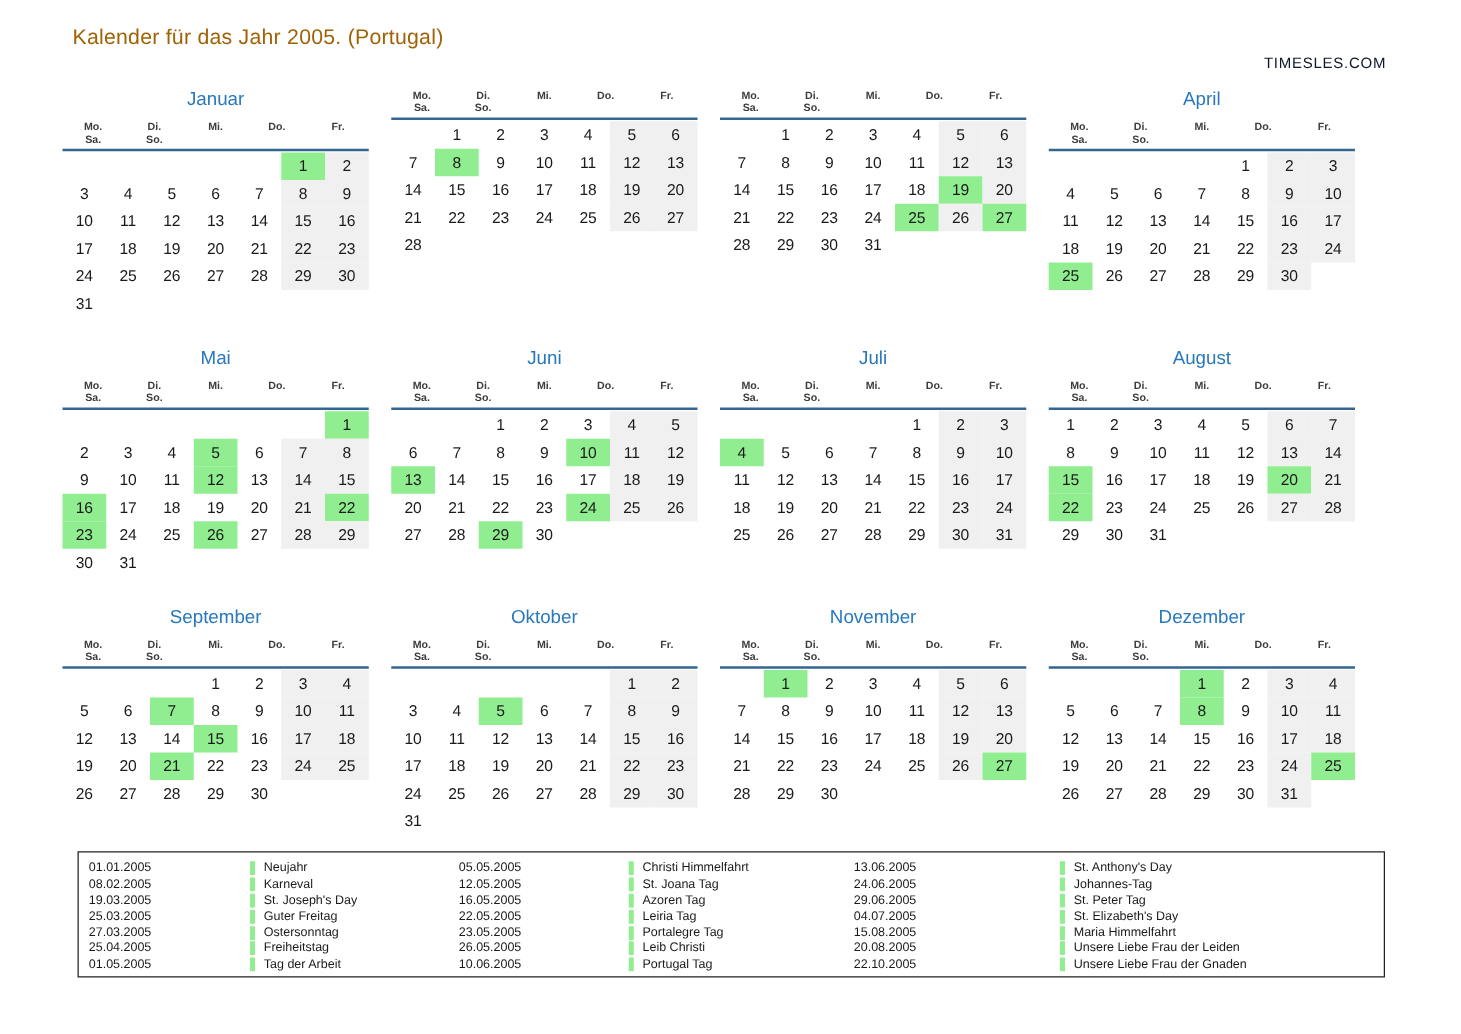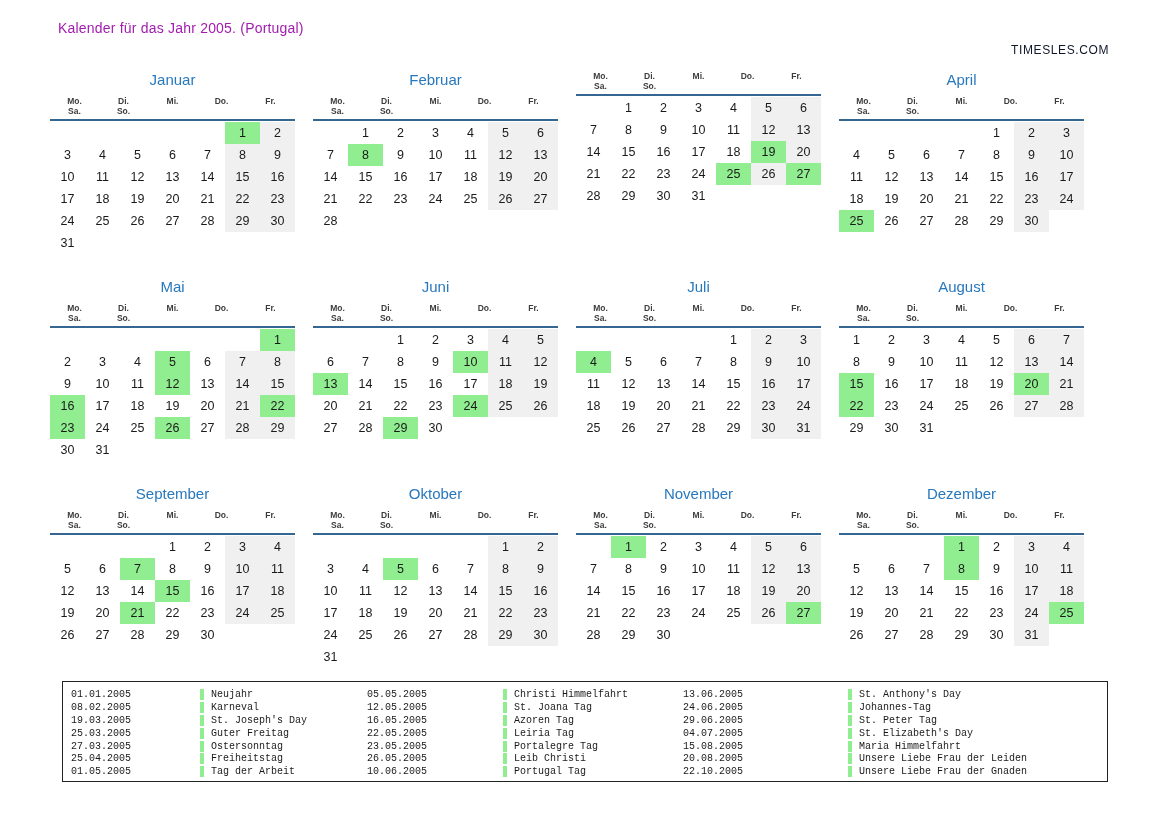--- a/index.html
+++ b/index.html
@@ -6,21 +6,21 @@
   html,body { background:#fff; }
   body {
     width:1169px; height:827px; overflow:hidden;
     font-family:"Liberation Sans","DejaVu Sans",sans-serif;
     color:#1a1a1a; position:relative;
   }
   .page { width:1169px; height:827px; padding:20px 0 0 0; }
 
   
   .top { display:flex; justify-content:space-between; align-items:flex-start; padding:0 60px 0 58px; }
-  .page-title { font-size:14px; font-weight:400; color:#a21caf; letter-spacing:0.2px; }
+  .page-title { font-size:17px; font-weight:400; color:#a16207; letter-spacing:0.2px; }
   .site-link { font-size:12px; color:#0f172a; letter-spacing:0.6px; text-decoration:none; margin-top:23px; }
 
   
   .months-grid {
     display:grid; grid-template-columns:repeat(4,245px);
     column-gap:18px; row-gap:24px;
     padding:0 0 0 50px; margin-top:14px;
   }
   .month { width:245px; }
   .month-title { font-size:15px; font-weight:400; color:#2878bd; text-align:center; margin-bottom:8px; }
@@ -38,21 +38,21 @@
   .cell.holiday { background:#90ee90; }
 
   
   .legend {
     margin:13px 61px 0 62px; width:1046px; height:101px;
     border:1px solid #222; padding:6px 0 0 8px; background:#fff;
   }
   .legend-grid {
     display:grid;
     grid-template-columns:129px 167px 136px 180px 165px 1fr;
-    grid-auto-rows:12.9px; align-items:center;font-family:Liberation Mono, monospace;
+    grid-auto-rows:12.9px; align-items:center;
   }
   .l-date { font-size:10px; color:#1a1a1a; }
   .l-name { font-size:10px; color:#1a1a1a; display:flex; align-items:center; }
   .tick {
     display:inline-block; width:4px; height:11px;
     background:#90ee90; margin-right:7px; flex:0 0 auto;
   }
 </style>
 </head>
 <body>
@@ -114,21 +114,20 @@
           <span class="cell">31</span>
           <span class="cell empty"></span>
           <span class="cell empty"></span>
           <span class="cell empty"></span>
           <span class="cell empty"></span>
           <span class="cell empty"></span>
           <span class="cell empty"></span>
         </div>
       </section>
       <section class="month">
-        <h2 class="month-title">Februar</h2>
         <div class="dow-row">
           <span class="dow">Mo.</span>
           <span class="dow">Di.</span>
           <span class="dow">Mi.</span>
           <span class="dow">Do.</span>
           <span class="dow">Fr.</span>
           <span class="dow">Sa.</span>
           <span class="dow">So.</span>
         </div>
         <div class="days">

